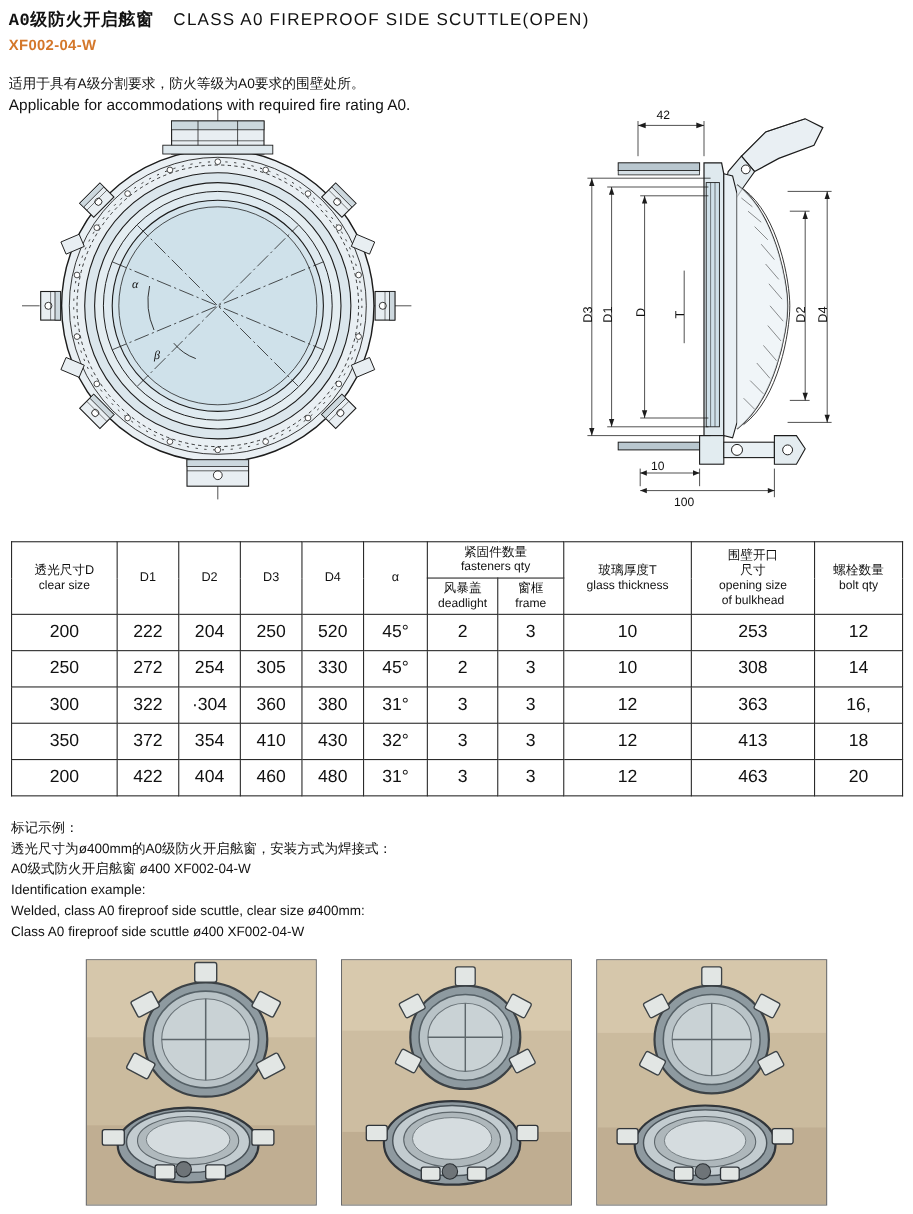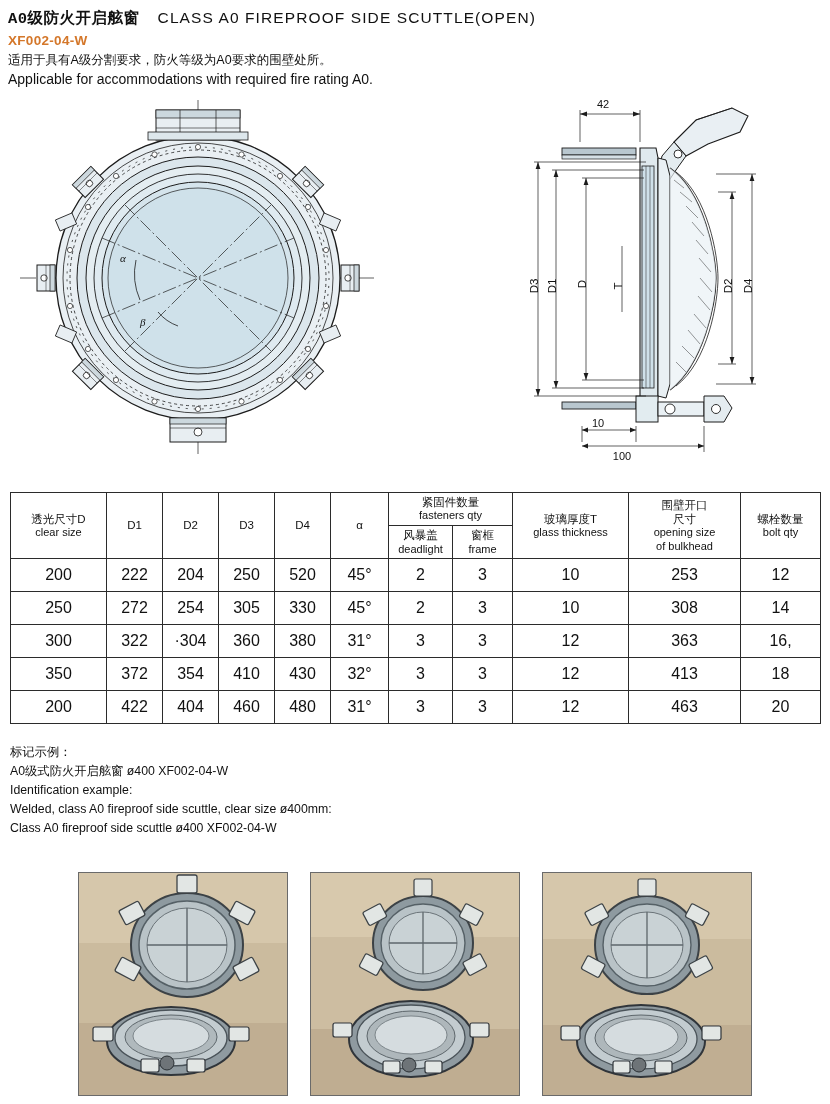--- a/index.html
+++ b/index.html
@@ -46,21 +46,21 @@
     letter-spacing: 1.1px;
   }
   .code {
     margin-top: 4px;
     font-size: 13.5px;
     color: #d4772a;
     font-weight: 600;
     letter-spacing: 0.3px;
   }
   .desc-cn {
-    margin-top: 4px;
+    margin-top: 20px;
     font-size: 12.5px;
   }
   .desc-en {
     margin-top: 2px;
     font-size: 14px;
   }
 
   
   .drawings {
     position: absolute;
@@ -502,20 +502,21 @@
           <td class="val">12</td>
           <td class="val">463</td>
           <td class="val">20</td>
         </tr>
       </tbody>
     </table>
   </div>
 
   <div class="ident">
     <div>标记示例：</div>
+    <div>透光尺寸为ø400mm的A0级防火开启舷窗，安装方式为焊接式：</div>
     <div>A0级式防火开启舷窗 ø400 XF002-04-W</div>
     <div>Identification example:</div>
     <div>Welded, class A0 fireproof side scuttle, clear size ø400mm:</div>
     <div>Class A0 fireproof side scuttle ø400 XF002-04-W</div>
   </div>
 
   <div class="photos">
 
     <div class="photo">
       <svg width="208" height="222" viewBox="0 0 208 222">

